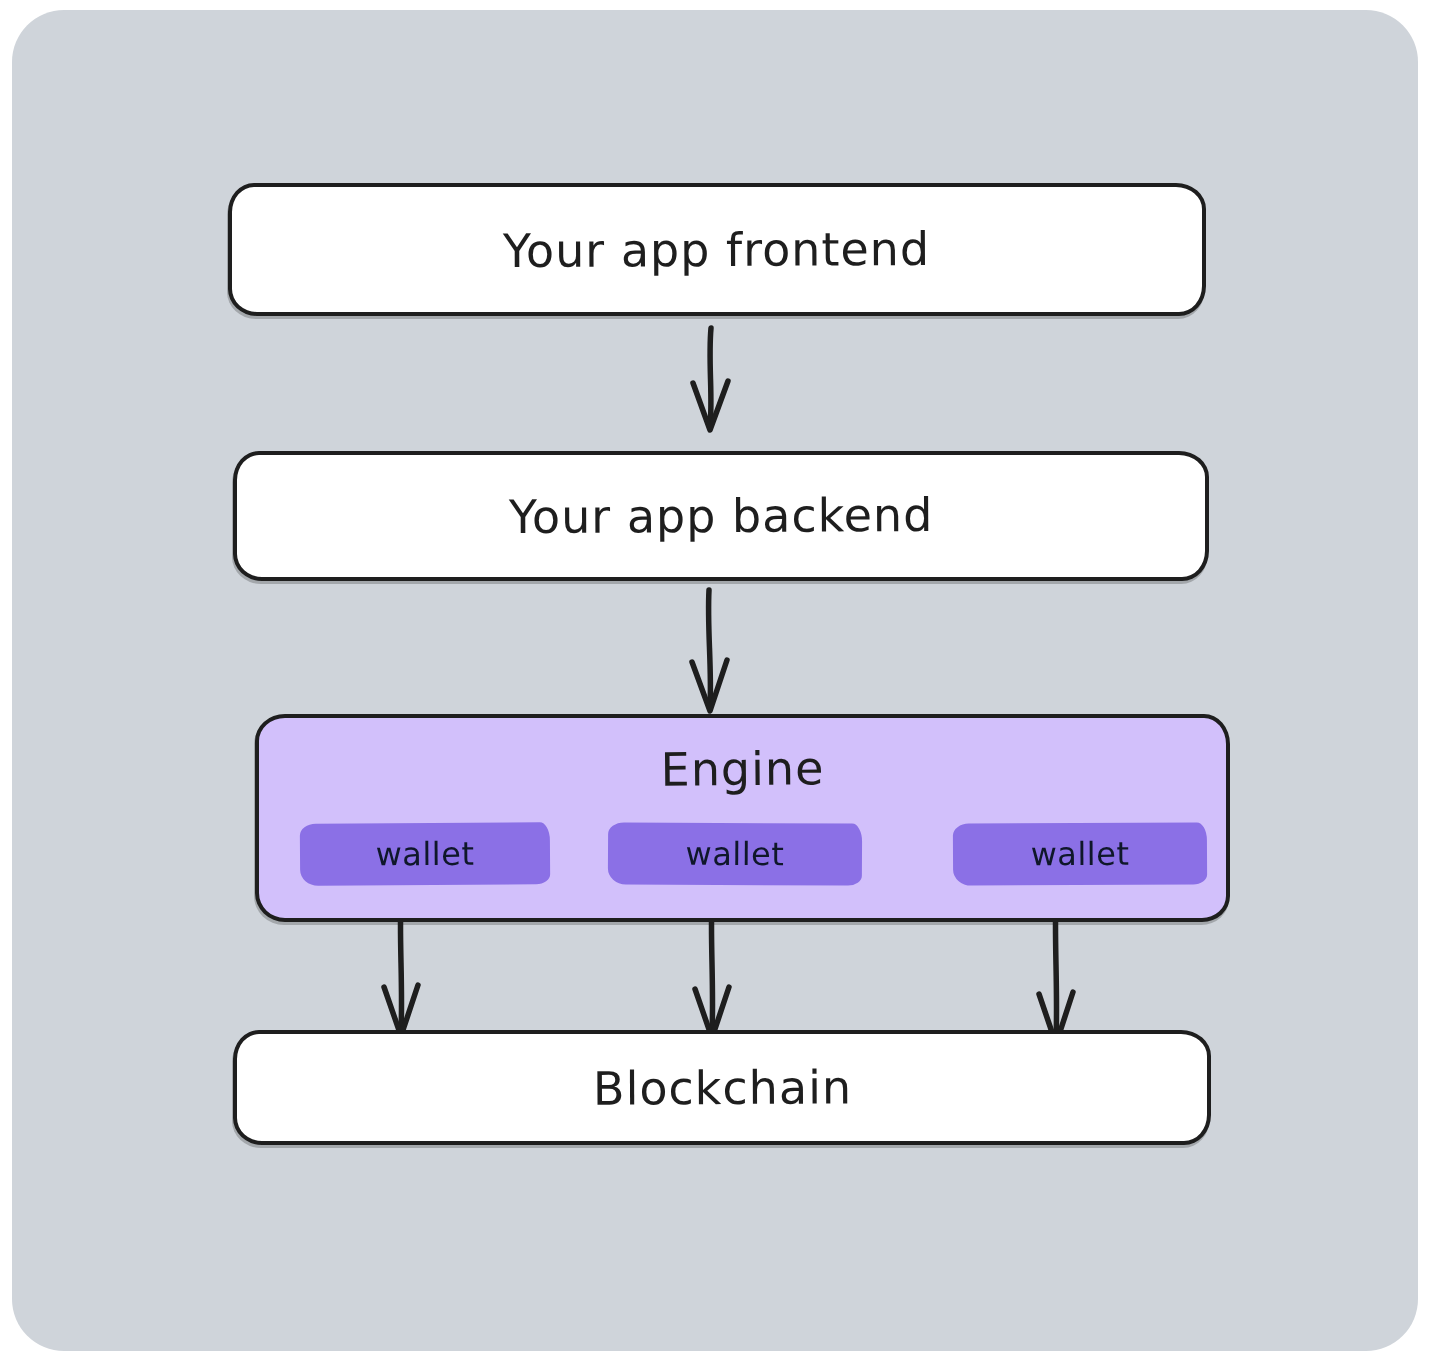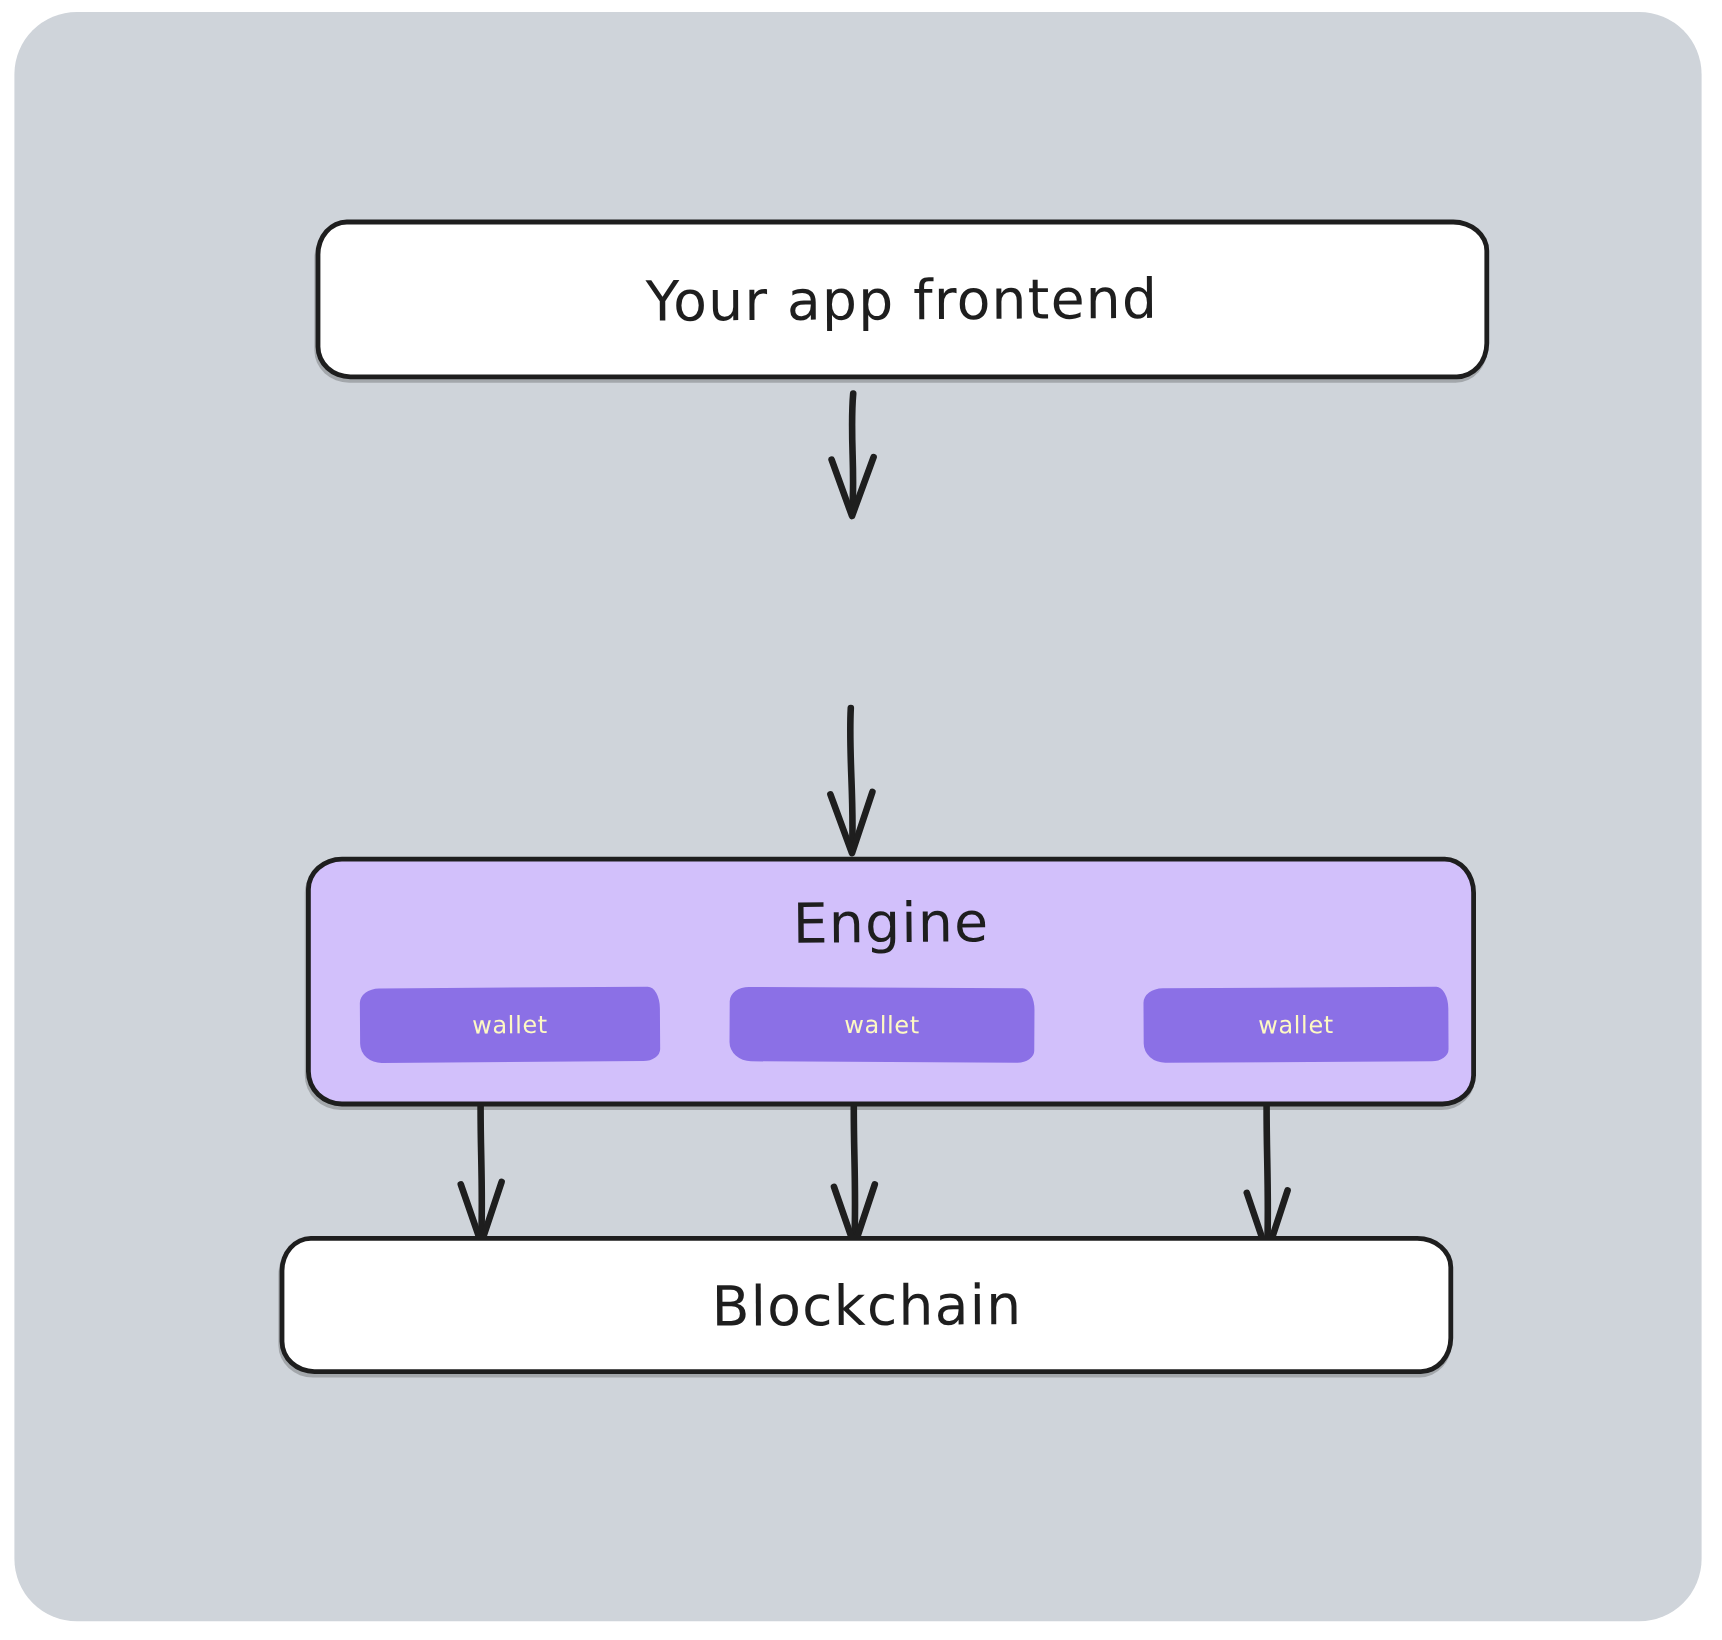--- a/index.html
+++ b/index.html
@@ -40,21 +40,21 @@
     justify-content: center;
     box-shadow: -1px 3px 0 rgba(30,30,30,0.25);
   }
   .node-label {
     font-size: 46px;
     font-weight: 500;
     letter-spacing: 1px;
     white-space: nowrap;
     transform: rotate(-0.3deg);
   }
-  .node-frontend { left: 228px; top: 183px; width: 978px; height: 133px; margin-left: 35px; }
+  .node-frontend { left: 228px; top: 183px; width: 978px; height: 133px; }
   .node-backend  { left: 233px; top: 451px; width: 976px; height: 130px; }
   .node-blockchain { left: 233px; top: 1030px; width: 978px; height: 115px; }
 
   .node-engine {
     left: 255px; top: 714px; width: 975px; height: 208px;
     position: absolute;
     background: var(--engine-fill);
     border: 4.5px solid var(--node-border);
     border-radius: 30px 26px 28px 30px / 27px 30px 26px 29px;
     box-shadow: -1px 3px 0 rgba(30,30,30,0.25);
@@ -75,24 +75,24 @@
     background: var(--wallet-fill);
     border-radius: 16px 10px 14px 18px / 12px 18px 10px 16px;
     display: flex;
     align-items: center;
     justify-content: center;
   }
   .wallet-1 { left: 41px;  width: 250px; transform: rotate(-0.4deg); }
   .wallet-2 { left: 349px; width: 254px; transform: rotate(0.3deg); }
   .wallet-3 { left: 694px; width: 254px; transform: rotate(-0.3deg); }
   .wallet-label {
-    font-size: 20px;
+    font-size: 32px;
     font-weight: 500;
     letter-spacing: 0.5px;
-    color: #fef9c3;
+    color: #0f172a;
   }
   .arrows {
     position: absolute;
     left: 0; top: 0;
     width: 1435px; height: 1367px;
     pointer-events: none;
   }
   .arrows path {
     stroke: var(--arrow-color);
     stroke-width: 5.5;
@@ -127,20 +127,23 @@
     <g>
       <path d="M1056 892 C1054 940, 1058 990, 1056 1040"></path>
       <path d="M1039 994 L1056 1044 L1073 992"></path>
     </g>
   </svg>
 
   <div class="node node-frontend">
     <span class="node-label">Your app frontend</span>
   </div>
 
+  <div class="node node-backend">
+    <span class="node-label">Your app backend</span>
+  </div>
 
   <div class="node-engine">
     <div class="engine-label">Engine</div>
     <div class="wallet wallet-1">
       <span class="wallet-label">wallet</span>
     </div>
     <div class="wallet wallet-2">
       <span class="wallet-label">wallet</span>
     </div>
     <div class="wallet wallet-3">

